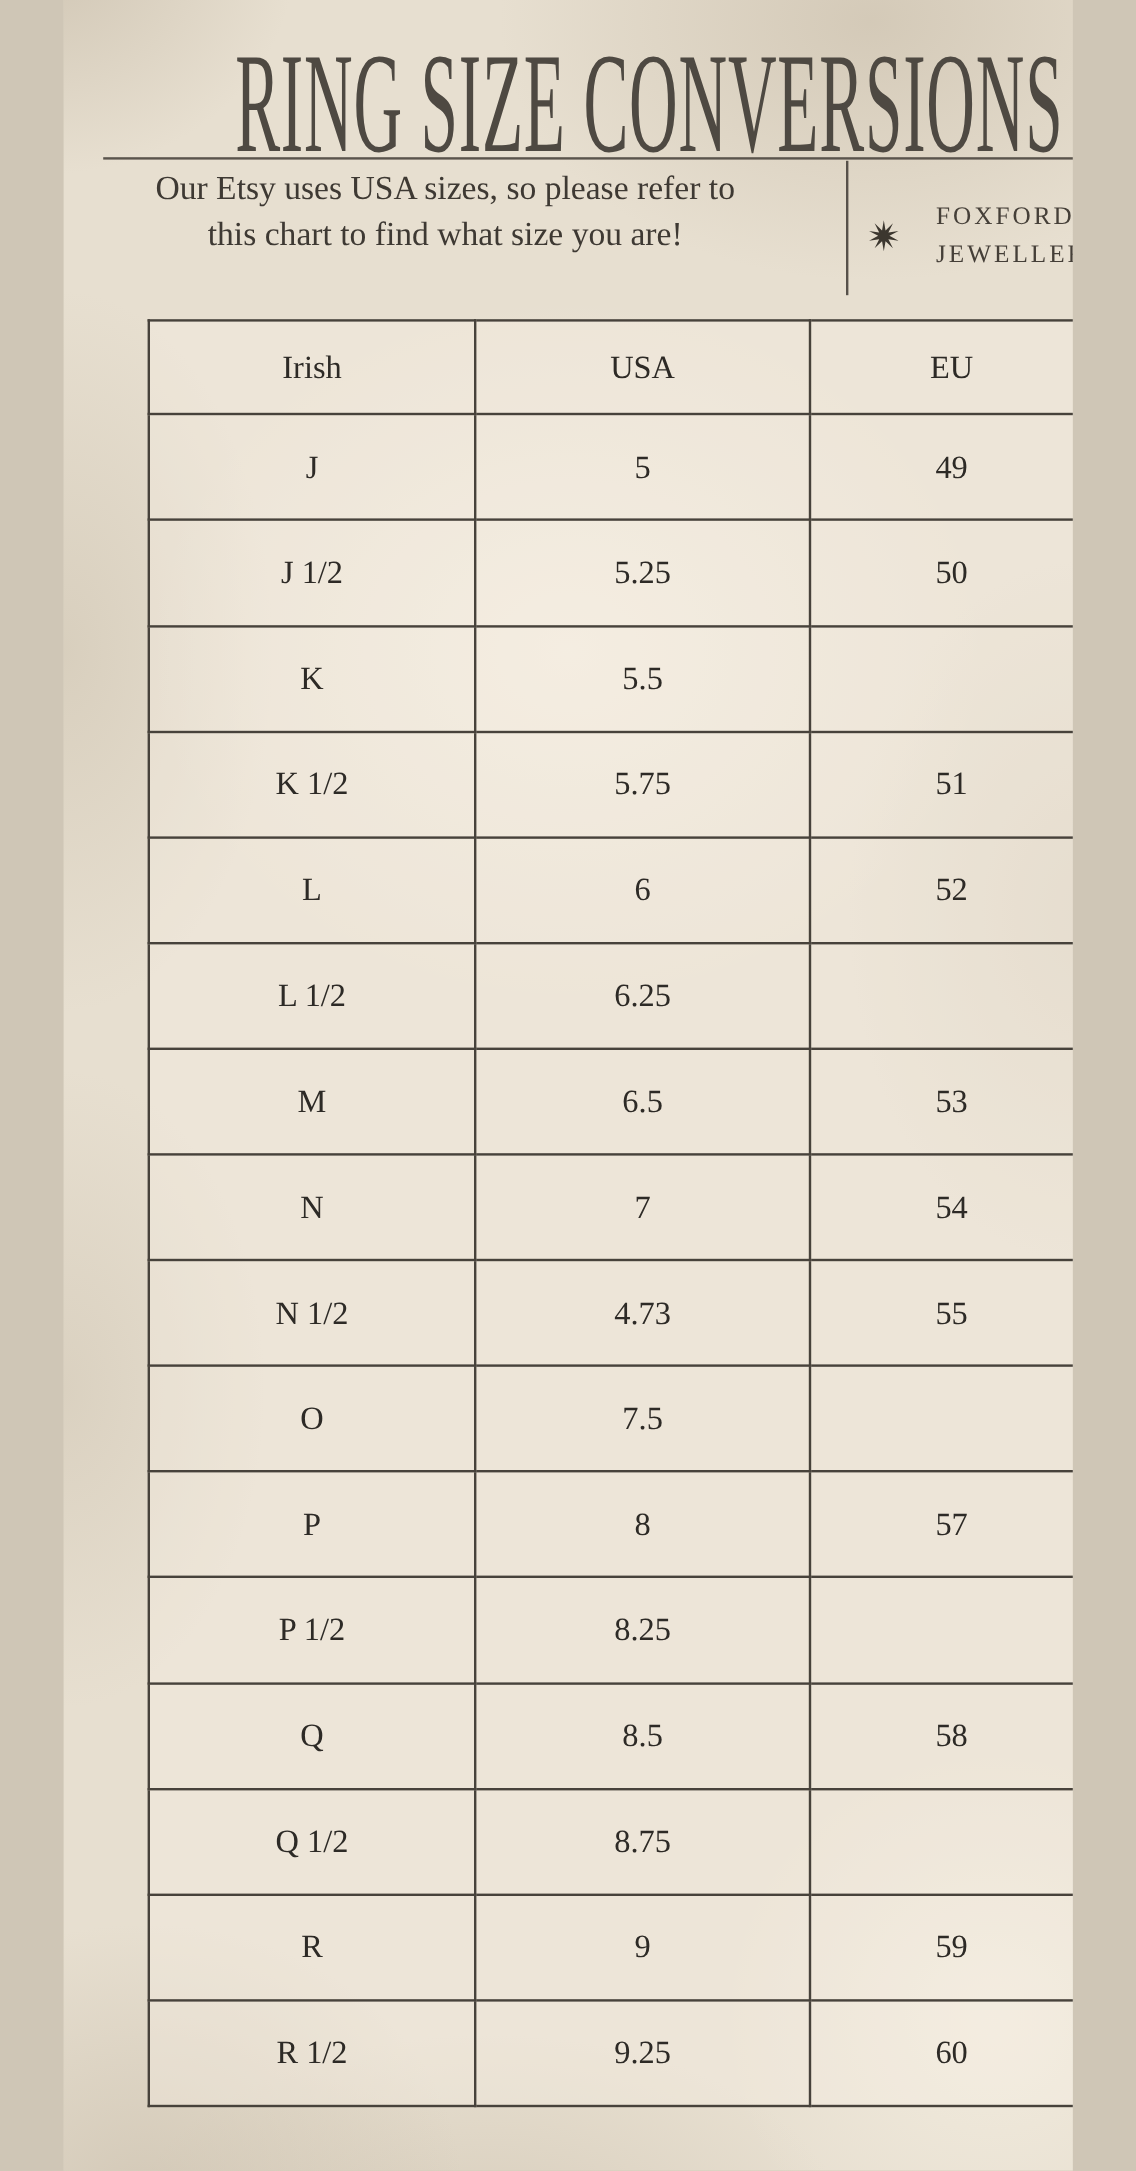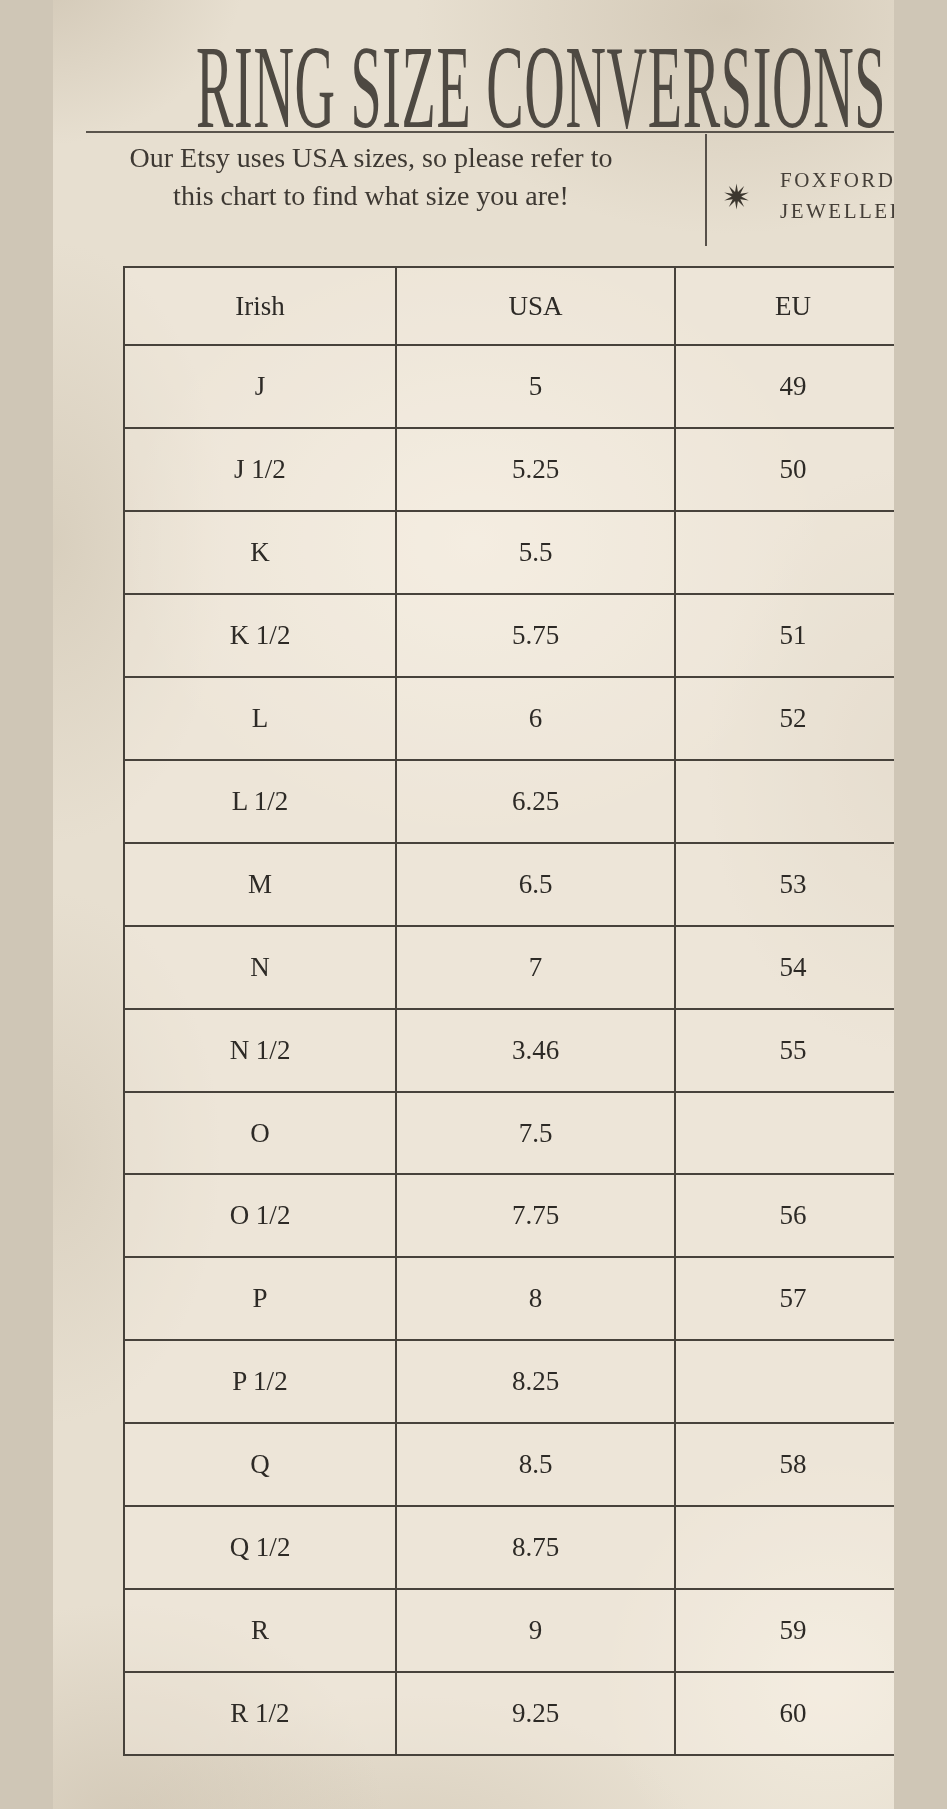--- a/index.html
+++ b/index.html
@@ -132,32 +132,27 @@
           <td>6.5</td>
           <td>53</td>
         </tr>
         <tr>
           <td>N</td>
           <td>7</td>
           <td>54</td>
         </tr>
         <tr>
           <td>N 1/2</td>
-          <td>3.46</td>
+          <td>4.73</td>
           <td>55</td>
         </tr>
         <tr>
           <td>O</td>
           <td>7.5</td>
           <td></td>
-        </tr>
-        <tr>
-          <td>O 1/2</td>
-          <td>7.75</td>
-          <td>56</td>
         </tr>
         <tr>
           <td>P</td>
           <td>8</td>
           <td>57</td>
         </tr>
         <tr>
           <td>P 1/2</td>
           <td>8.25</td>
           <td></td>

